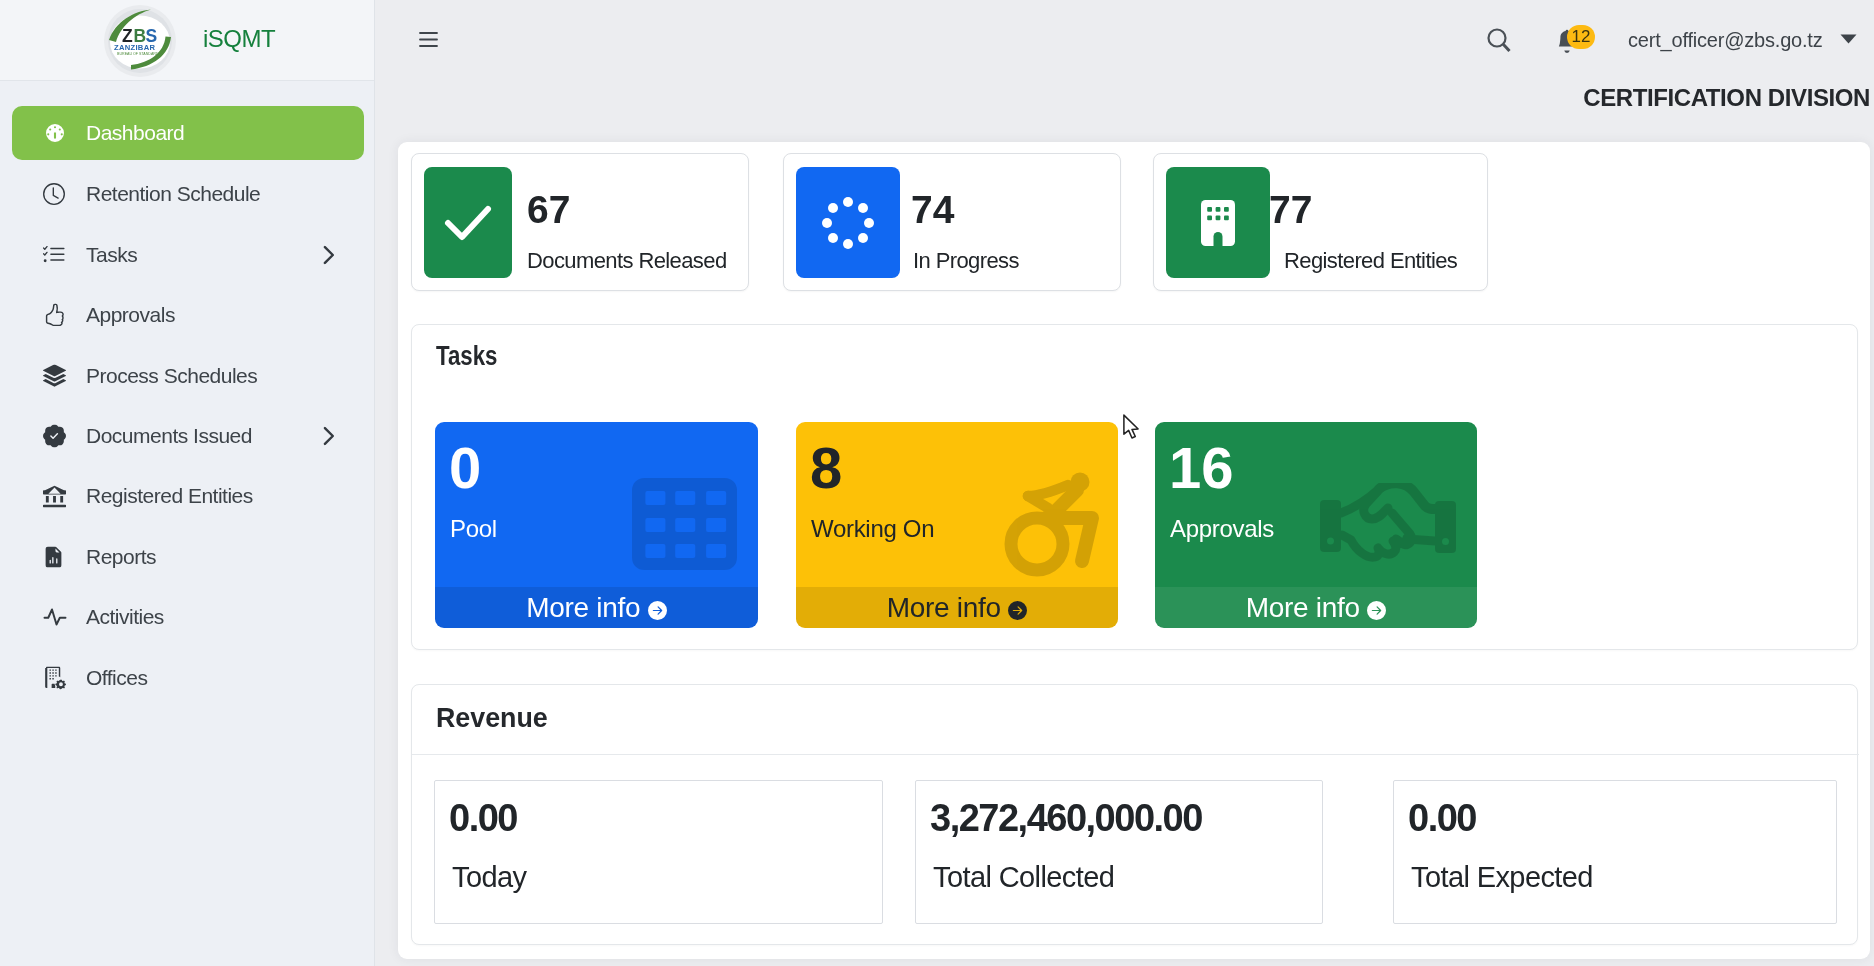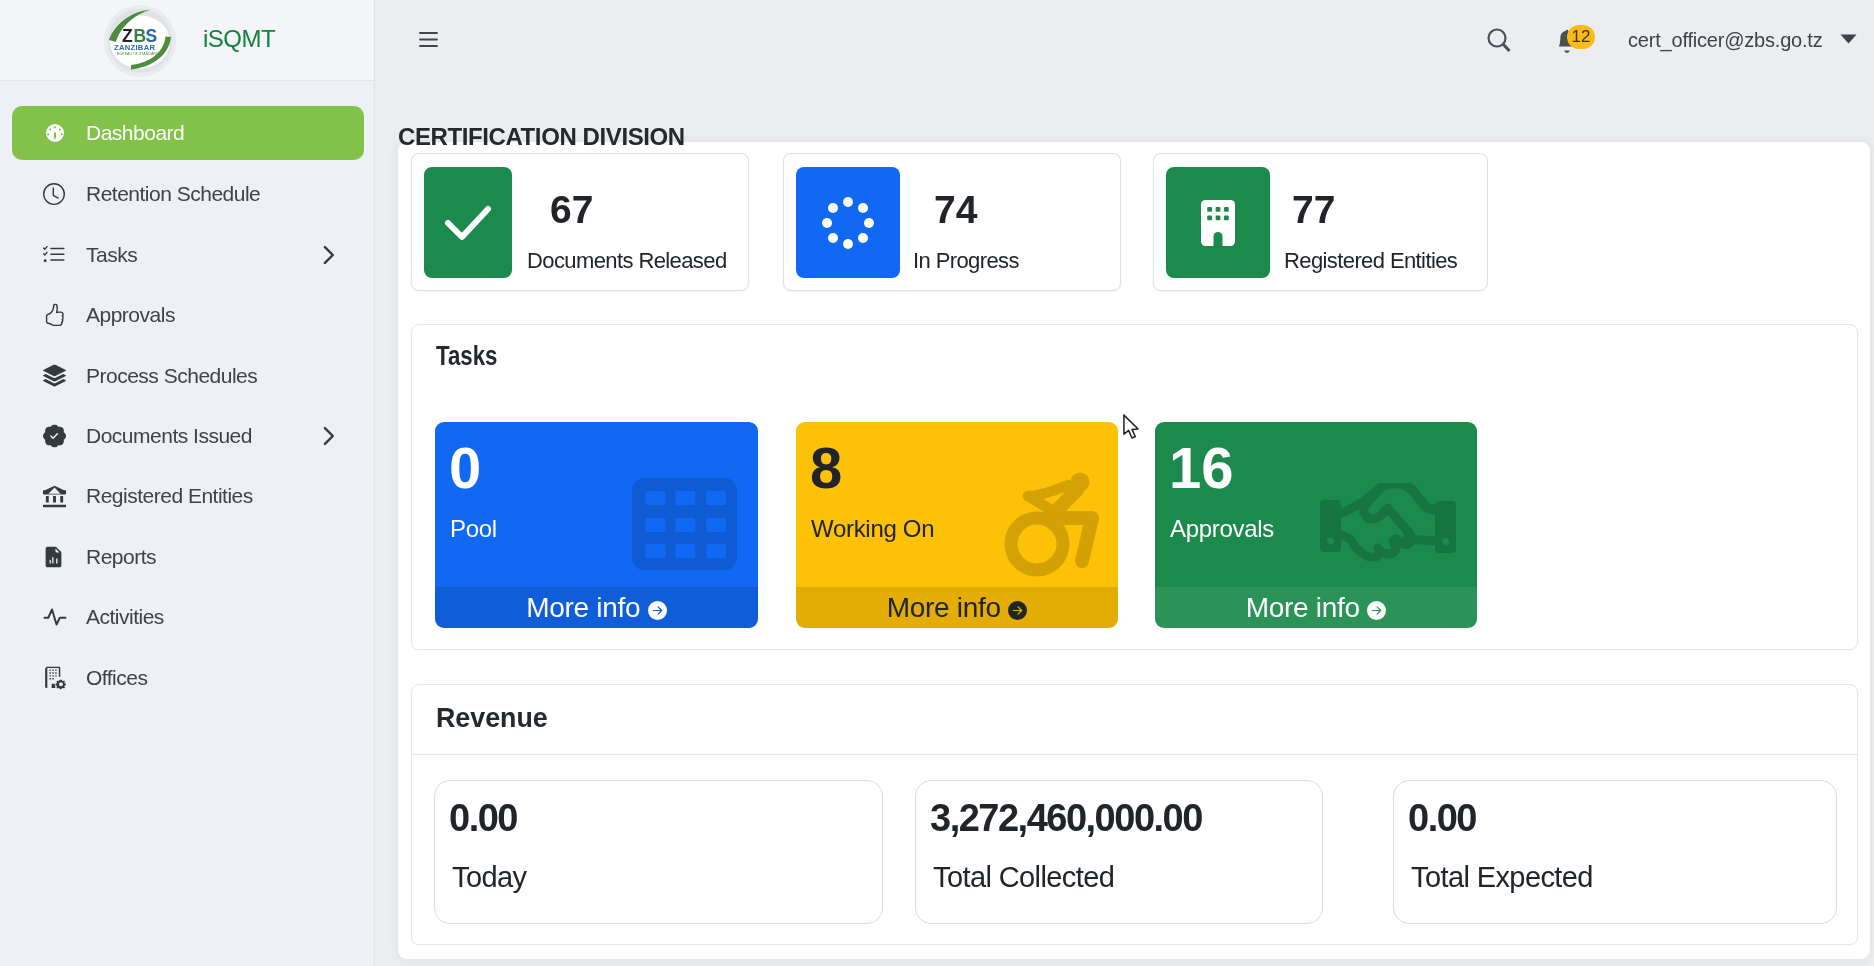--- a/index.html
+++ b/index.html
@@ -16,38 +16,38 @@
   .mi .txt { position:absolute; left:74px; top:50%; transform:translateY(-50%); font-size:21px; letter-spacing:-0.5px; white-space:nowrap; }
   .mi .ic { position:absolute; left:31px; top:50%; transform:translateY(-50%); }
   .mi .chev { position:absolute; left:305px; top:50%; transform:translateY(-50%); }
   .mi.active { background:#82c14a; border-radius:10px; color:#fff; }
 
   
   .email { position:absolute; left:1628px; top:29px; font-size:20px; letter-spacing:-0.2px; color:#3d4349; }
 
   
   .panel { position:absolute; left:398px; top:142px; width:1472px; height:817px; background:#fff; border-radius:9px; box-shadow:0 0 12px rgba(40,40,60,.07); }
-  .heading { position:absolute; left:398px; top:84px; width:1472px; text-align:left; font-size:24px; font-weight:bold; letter-spacing:-0.4px; color:#25282c;margin-top:39px; }
+  .heading { position:absolute; left:398px; top:84px; width:1472px; text-align:right; font-size:24px; font-weight:bold; letter-spacing:-0.4px; color:#25282c; }
 
   .statcard { position:absolute; top:153px; height:138px; background:#fff; border:1px solid #dde0e4; border-radius:8px; box-shadow:0 1px 2px rgba(0,0,0,.04); }
   .iconsq { position:absolute; left:12px; top:13px; height:111px; border-radius:8px; display:flex; align-items:center; justify-content:center; }
-  .statnum { position:absolute; font-size:39px; font-weight:bold; color:#212529; line-height:1;margin-left:23px; }
+  .statnum { position:absolute; font-size:39px; font-weight:bold; color:#212529; line-height:1; }
   .statlbl { position:absolute; font-size:22px; letter-spacing:-0.6px; color:#212529; line-height:1; white-space:nowrap; }
 
   .bigcard { position:absolute; left:411px; width:1447px; background:#fff; border:1px solid #e4e7ea; border-radius:8px; box-shadow:0 1px 2px rgba(0,0,0,.03); }
   .cardtitle { position:absolute; left:24px; font-size:28.5px; font-weight:bold; color:#25282c; line-height:1; transform-origin:0 0; }
 
   .smallbox { position:absolute; top:97px; height:206px; border-radius:9px; overflow:hidden; }
   .sbnum { position:absolute; left:14px; top:17px; font-size:58px; font-weight:bold; line-height:1; }
   .sblbl { position:absolute; left:15px; top:95px; font-size:24px; letter-spacing:-0.3px; line-height:1; }
   .sbicon { position:absolute; }
   .sbfooter { position:absolute; left:0; bottom:0; width:100%; height:41px; text-align:center; font-size:28px; letter-spacing:-0.3px; line-height:41px; }
   .sbfooter svg { vertical-align:-3px; }
 
-  .revbox { position:absolute; top:95px; height:144px; border:1px solid #dadde2; border-radius:16px; background:#fff; }
+  .revbox { position:absolute; top:95px; height:144px; border:1px solid #dadde2; border-radius:2px; background:#fff; }
   .revnum { position:absolute; left:14px; top:18px; font-size:38px; font-weight:bold; letter-spacing:-1.5px; color:#212529; line-height:1; }
   .revlbl { position:absolute; left:17px; top:82px; font-size:29px; letter-spacing:-0.6px; color:#212529; line-height:1; }
 </style>
 </head>
 <body>
 <div class="page">
 
   <div class="sidebar"></div>
   <div class="brand">
     <svg class="abs" style="left:101px;top:3px" width="76" height="76" viewBox="0 0 76 76">

